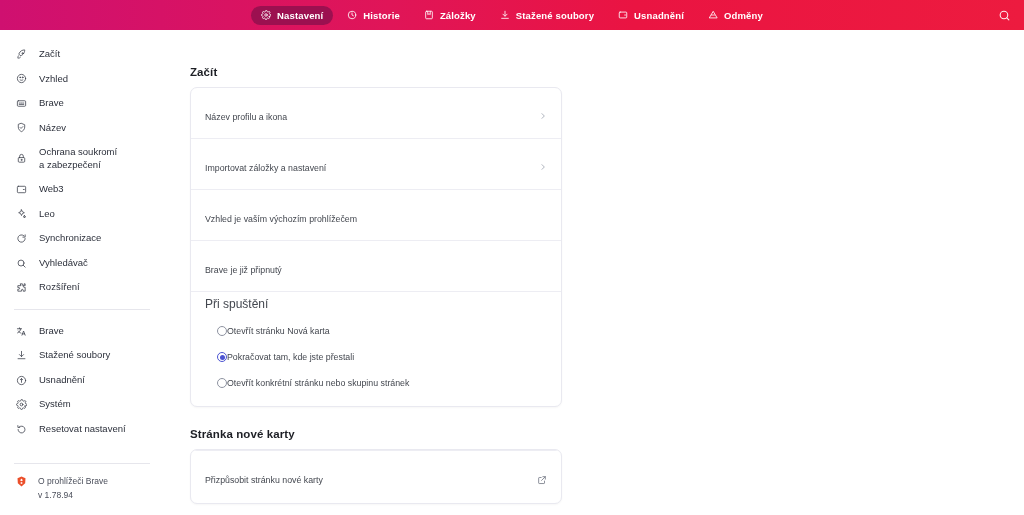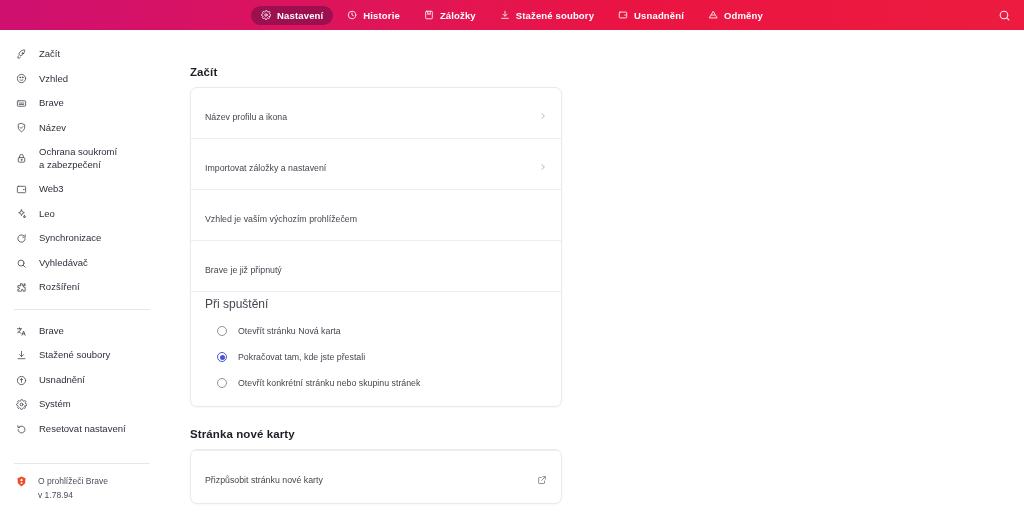--- a/index.html
+++ b/index.html
@@ -79,21 +79,21 @@
   .row {
     display: flex; align-items: flex-start; justify-content: space-between;
     padding: 0 14px; min-height: 26px; height: 26px;
     font-size: 8.8px; color: #43474f; cursor: default; margin-top: 24px;
   }
   .row.clickable { cursor: pointer; }
   .row .chev { color: #9aa0ac; display: flex; align-items: center; }
   .row-sep { height: 1px; background: #ededf3; margin: 0; }
   .radio-group { padding: 2px 0 10px 0; }
   .radio-row {
-    display: flex; align-items: center; gap: 11px;
+    display: flex; align-items: center; gap: 0;
     padding: 0 14px 0 26px; height: 26px;
     font-size: 8.8px; color: #43474f; cursor: pointer;
   }
   .radio {
     width: 10px; height: 10px; flex: 0 0 10px; border-radius: 50%;
     border: 1.3px solid #8e93a1; background: #fff;
     display: flex; align-items: center; justify-content: center;
   }
   .radio.checked { border-color: #4c54d2; border-width: 1.3px; }
   .radio.checked::after {

